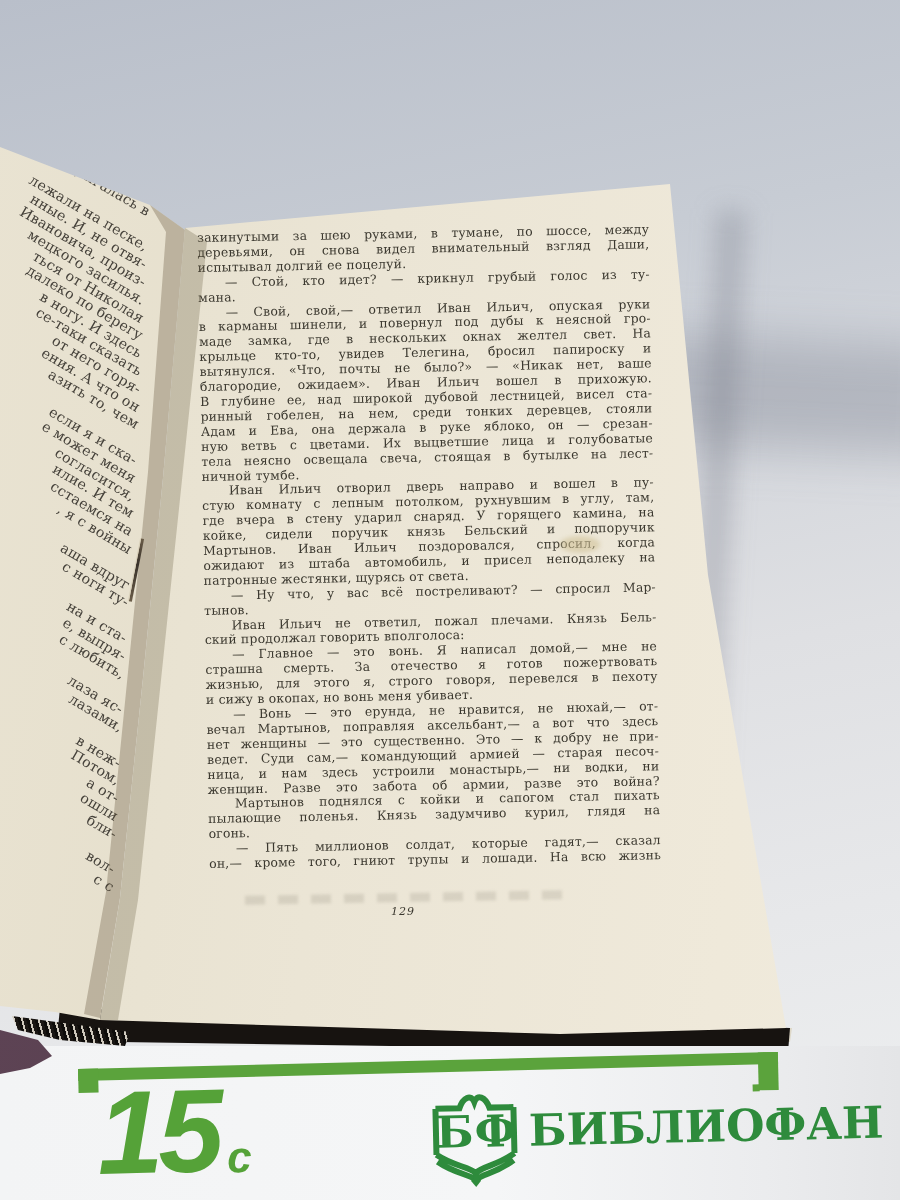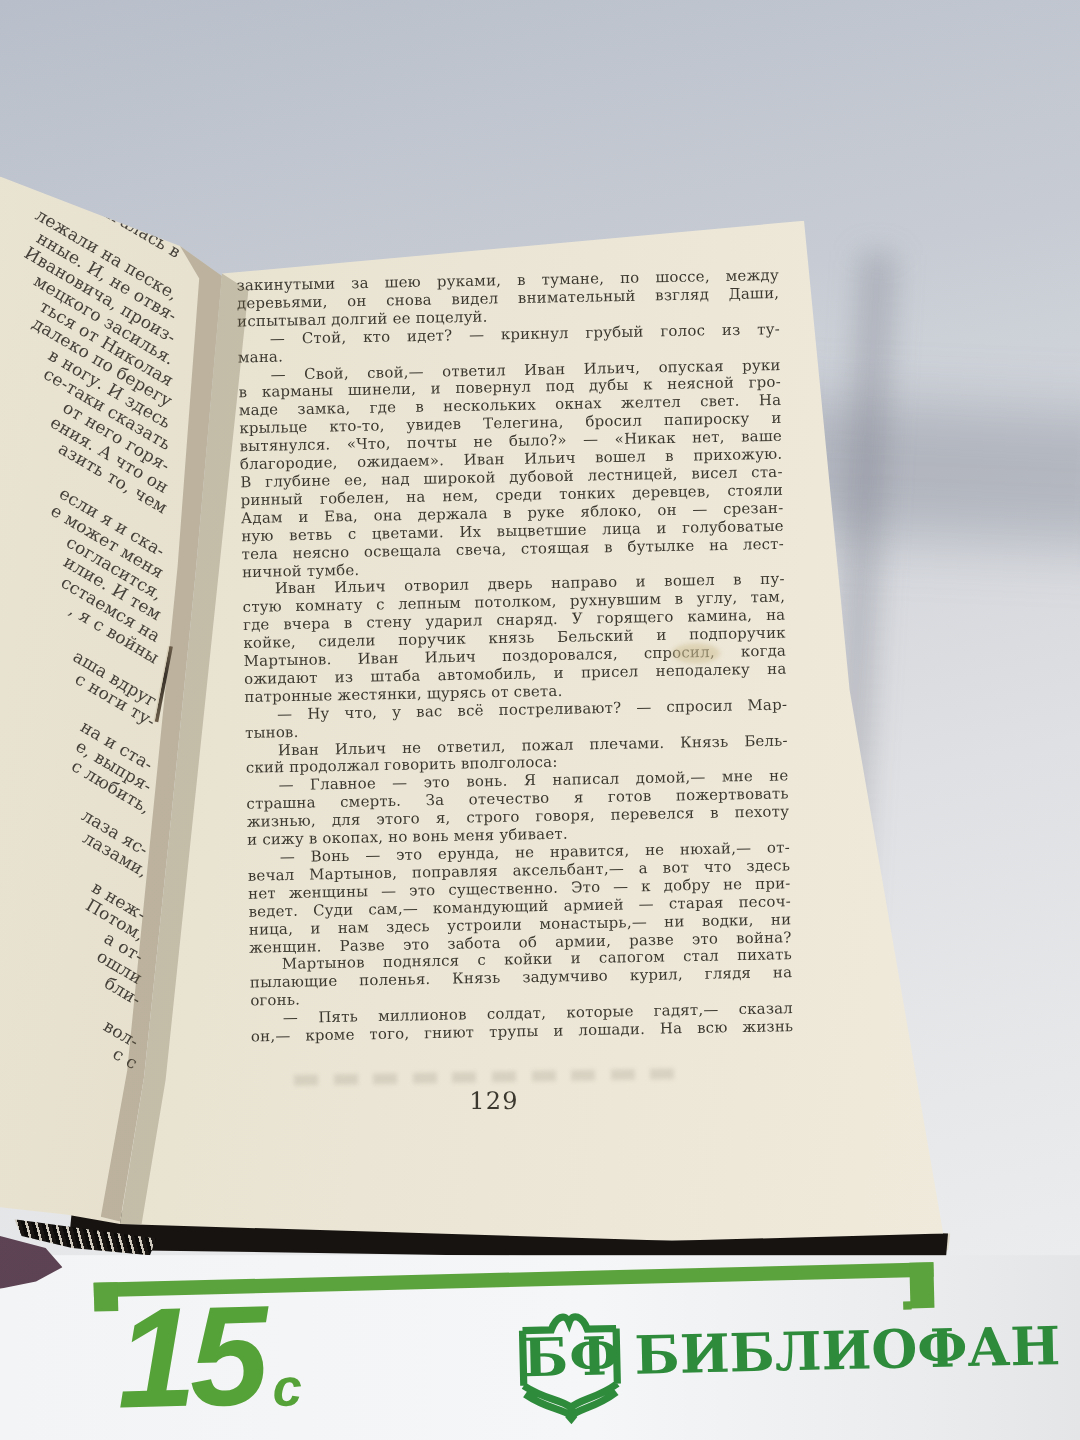--- a/index.html
+++ b/index.html
@@ -45,21 +45,21 @@
     clip-path:polygon(0px 1030px,38px 1040px,52px 1056px,30px 1068px,0px 1074px);
     background:linear-gradient(120deg,#63485c 0%,#59404f 60%,#402c3c 100%);}
 
   
   .right-page-text{left:197px;top:231px;width:452px;
     transform:rotate(-1.1deg);transform-origin:0 0;
     color:#3b382f;font-size:12.4px;line-height:14.9px;letter-spacing:.2px;}
   .rl{text-align:justify;text-align-last:justify;white-space:normal;}
   .rl.ind{text-indent:27px;}
   .rl.end{text-align-last:left;}
-  .page-number{left:391px;top:905px;color:#3b382f;font-size:20px;letter-spacing:1px;}
+  .page-number{left:391px;top:905px;color:#3b382f;font-size:11px;letter-spacing:1px;font-style:italic;}
   .ghost-line{left:245px;top:893px;width:320px;height:9px;opacity:.5;
     background:repeating-linear-gradient(90deg,rgba(118,112,96,.35) 0 20px,transparent 20px 33px);
     filter:blur(1.6px);transform:rotate(-1deg);}
   .stain{left:560px;top:536px;width:40px;height:17px;border-radius:50%;
     background:#cfc094;opacity:.55;filter:blur(2px);}
   .bookmark-thread{left:134px;top:538px;width:3px;height:64px;
     background:linear-gradient(#6a5c48,#39322a 40%,#6a5c48);
     border-left:1px solid #d8cfb8;transform:rotate(11deg);}
 
   

